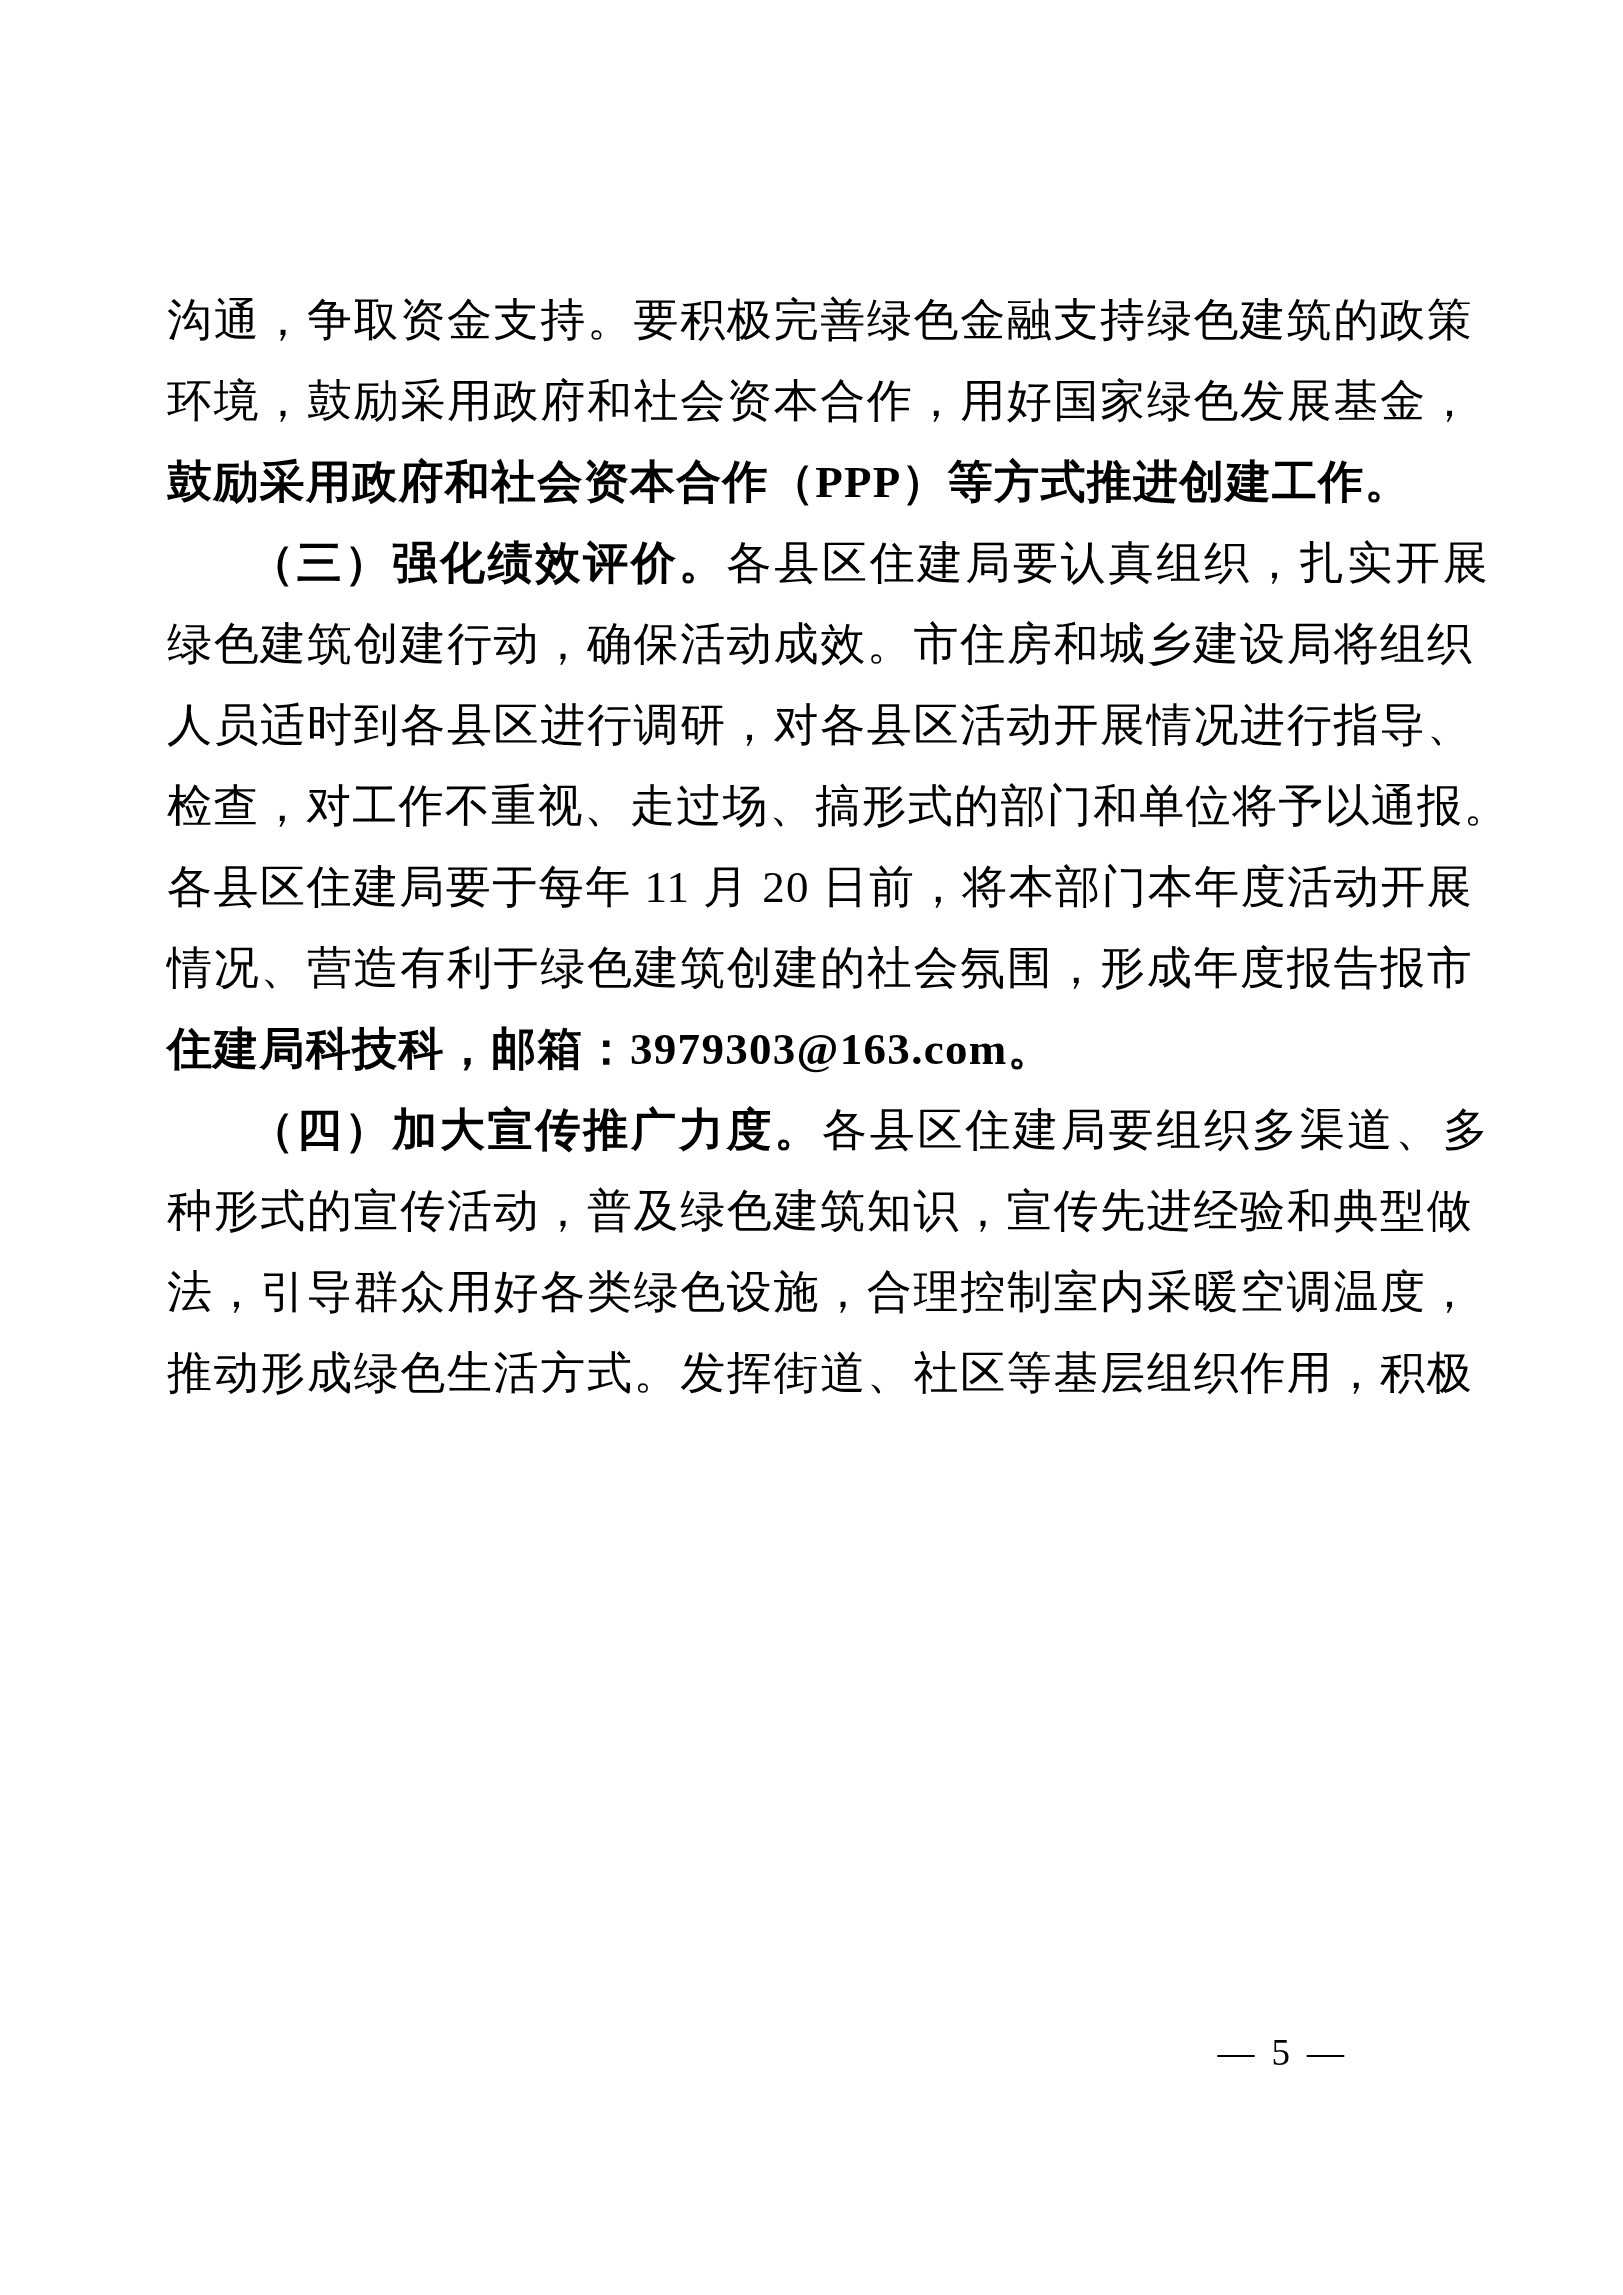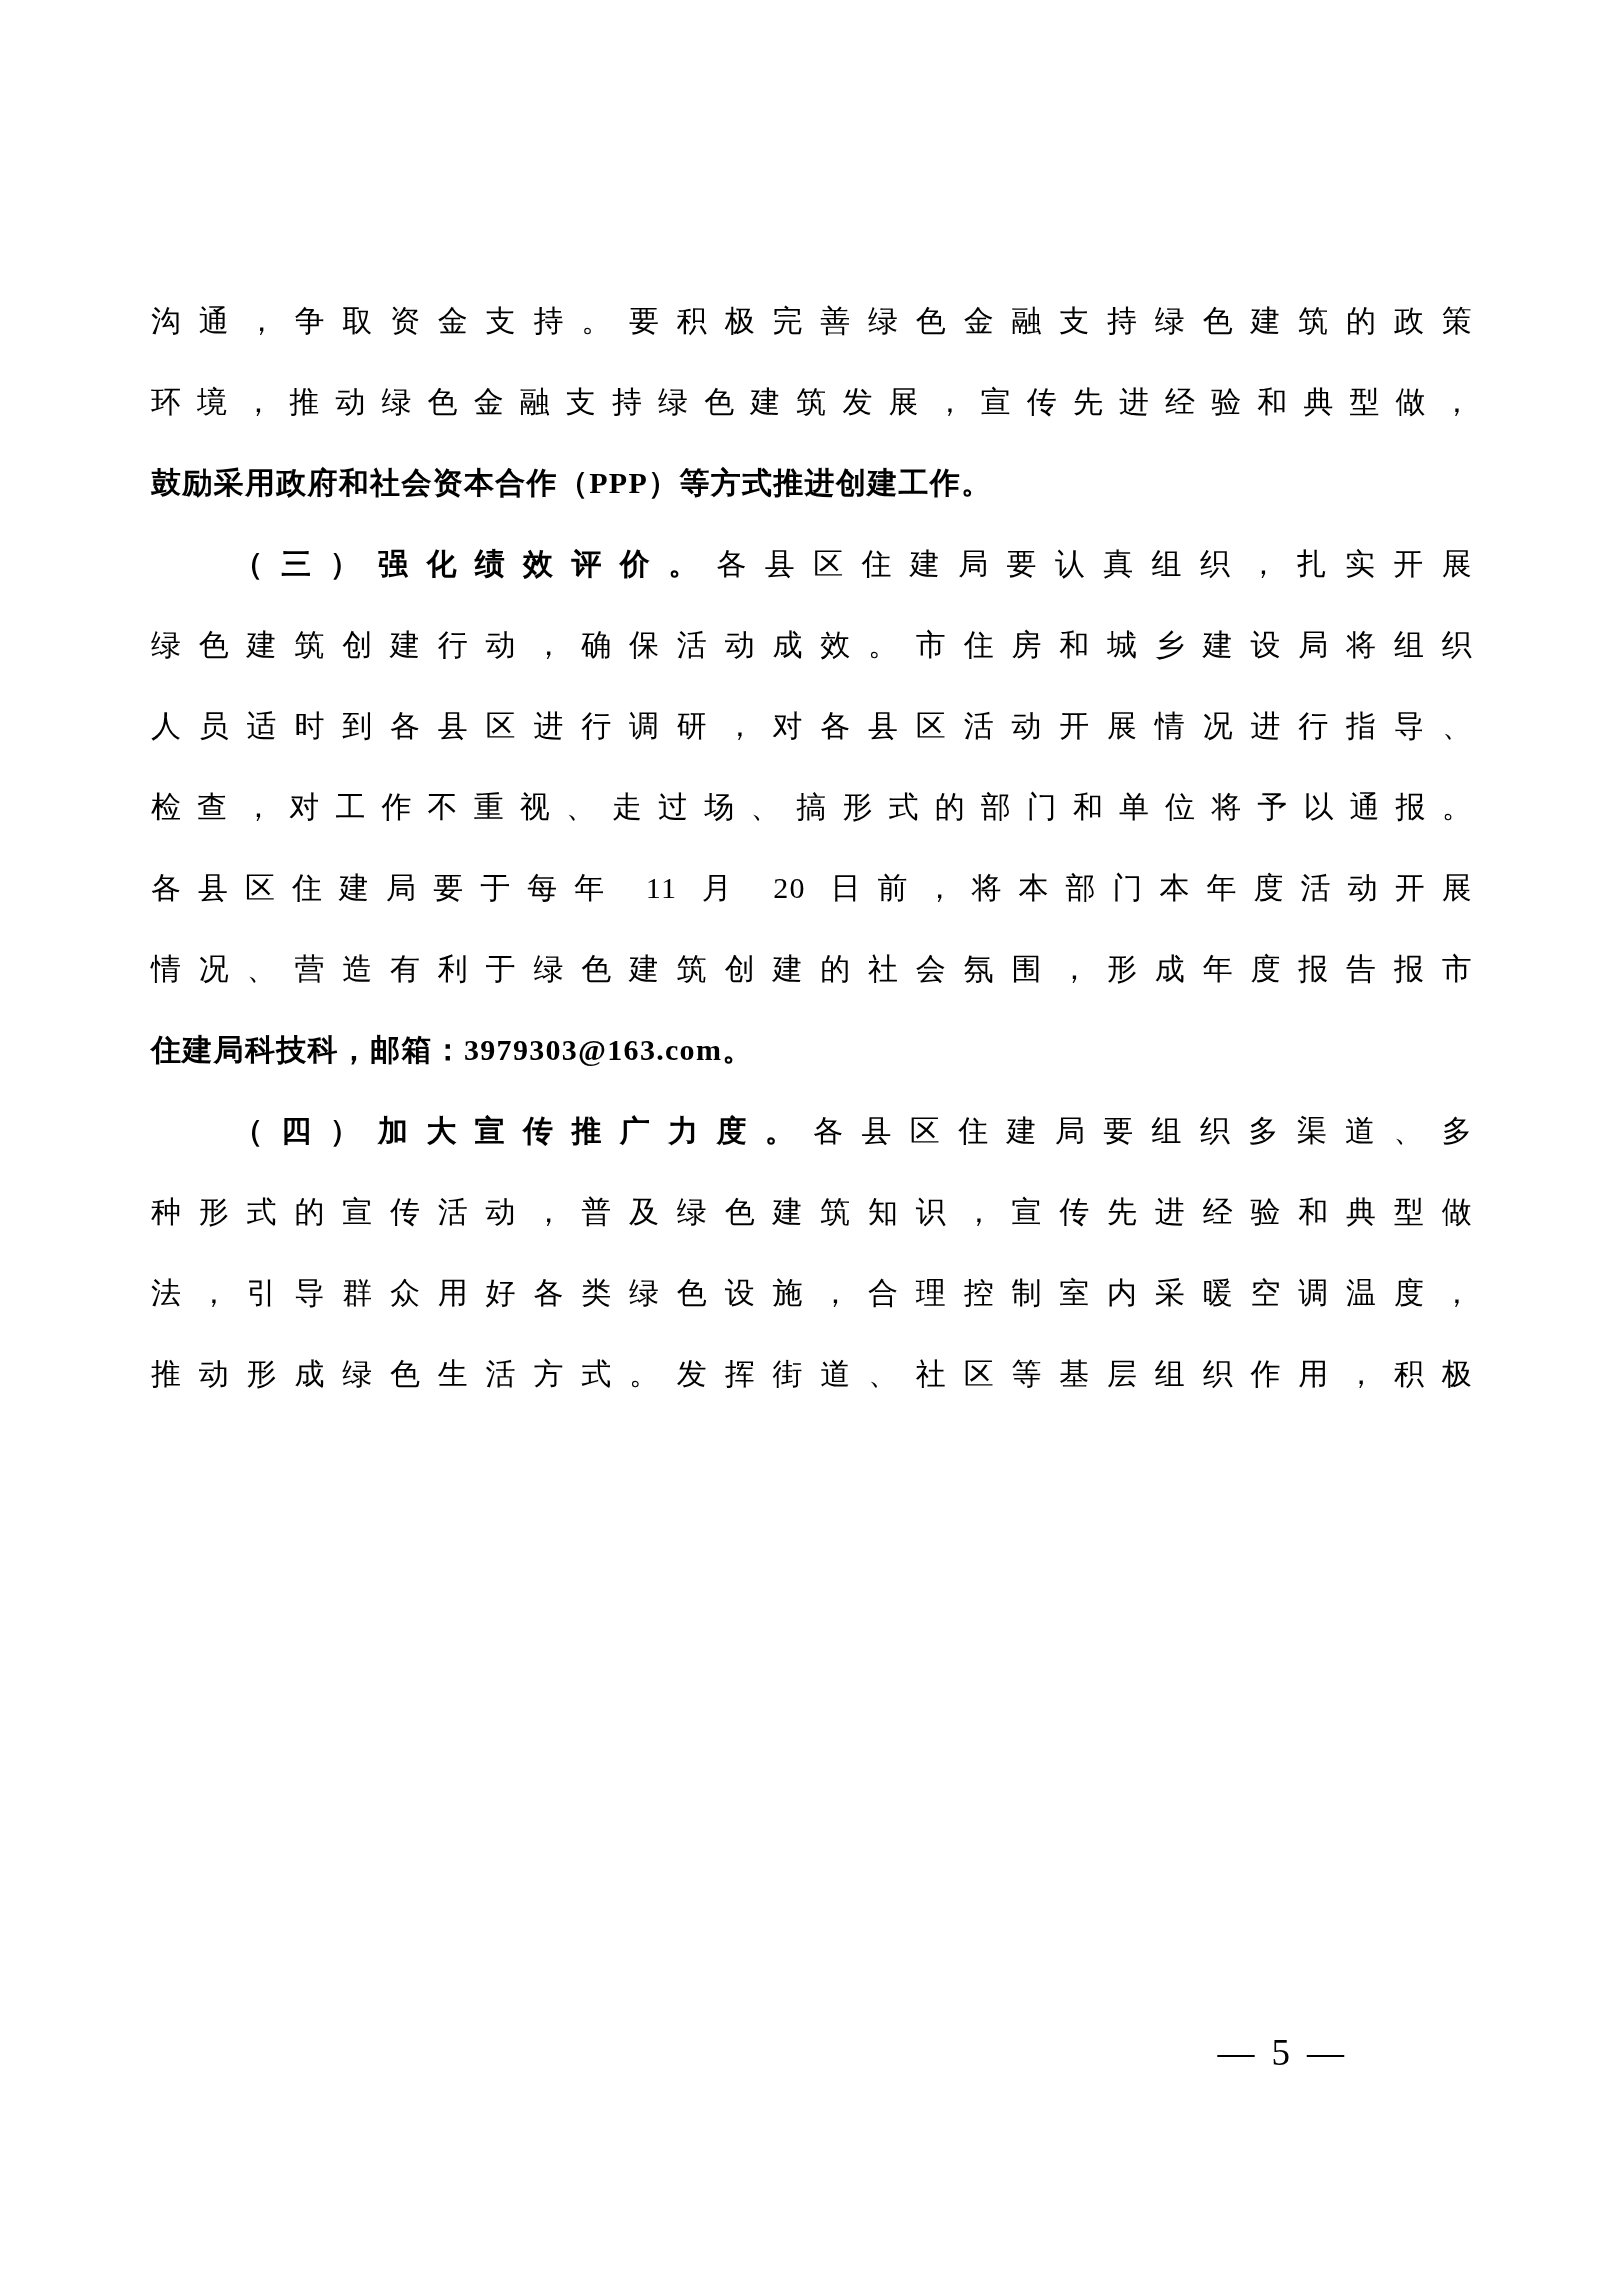--- a/index.html
+++ b/index.html
@@ -18,26 +18,27 @@
   }
   .body-text {
     position: absolute;
     left: 151px;
     top: 280px;
     width: 1322px;
   }
   .line {
     height: 81px;
     line-height: 81px;
-    font-size: 30px;
+    font-size: 45px;
     letter-spacing: 1.3px;
     text-align: justify;
     text-align-last: justify;
     white-space: nowrap;
     text-justify: inter-character;
+    margin-left: 16px;
   }
   .line.final {
     text-align-last: left;
     font-weight: bold;
   }
   .line.indent {
     padding-left: 82px;
     width: 1240px;
   }
   .heading {
@@ -57,21 +58,21 @@
 <body>
 
 <div class="page">
   <div class="body-text">
 
     <div class="para">
       <div class="line">
         <span>沟通，争取资金支持。要积极完善绿色金融支持绿色建筑的政策</span>
       </div>
       <div class="line">
-        <span>环境，推动绿色金融支持绿色建筑发展，宣传先进经验和典型做，</span>
+        <span>环境，鼓励采用政府和社会资本合作，用好国家绿色发展基金，</span>
       </div>
       <div class="line final">
         <span>鼓励采用政府和社会资本合作（PPP）等方式推进创建工作。</span>
       </div>
     </div>
 
     <div class="para">
       <div class="line indent">
         <span class="heading">（三）强化绩效评价。</span><span>各县区住建局要认真组织，扎实开展</span>
       </div>

